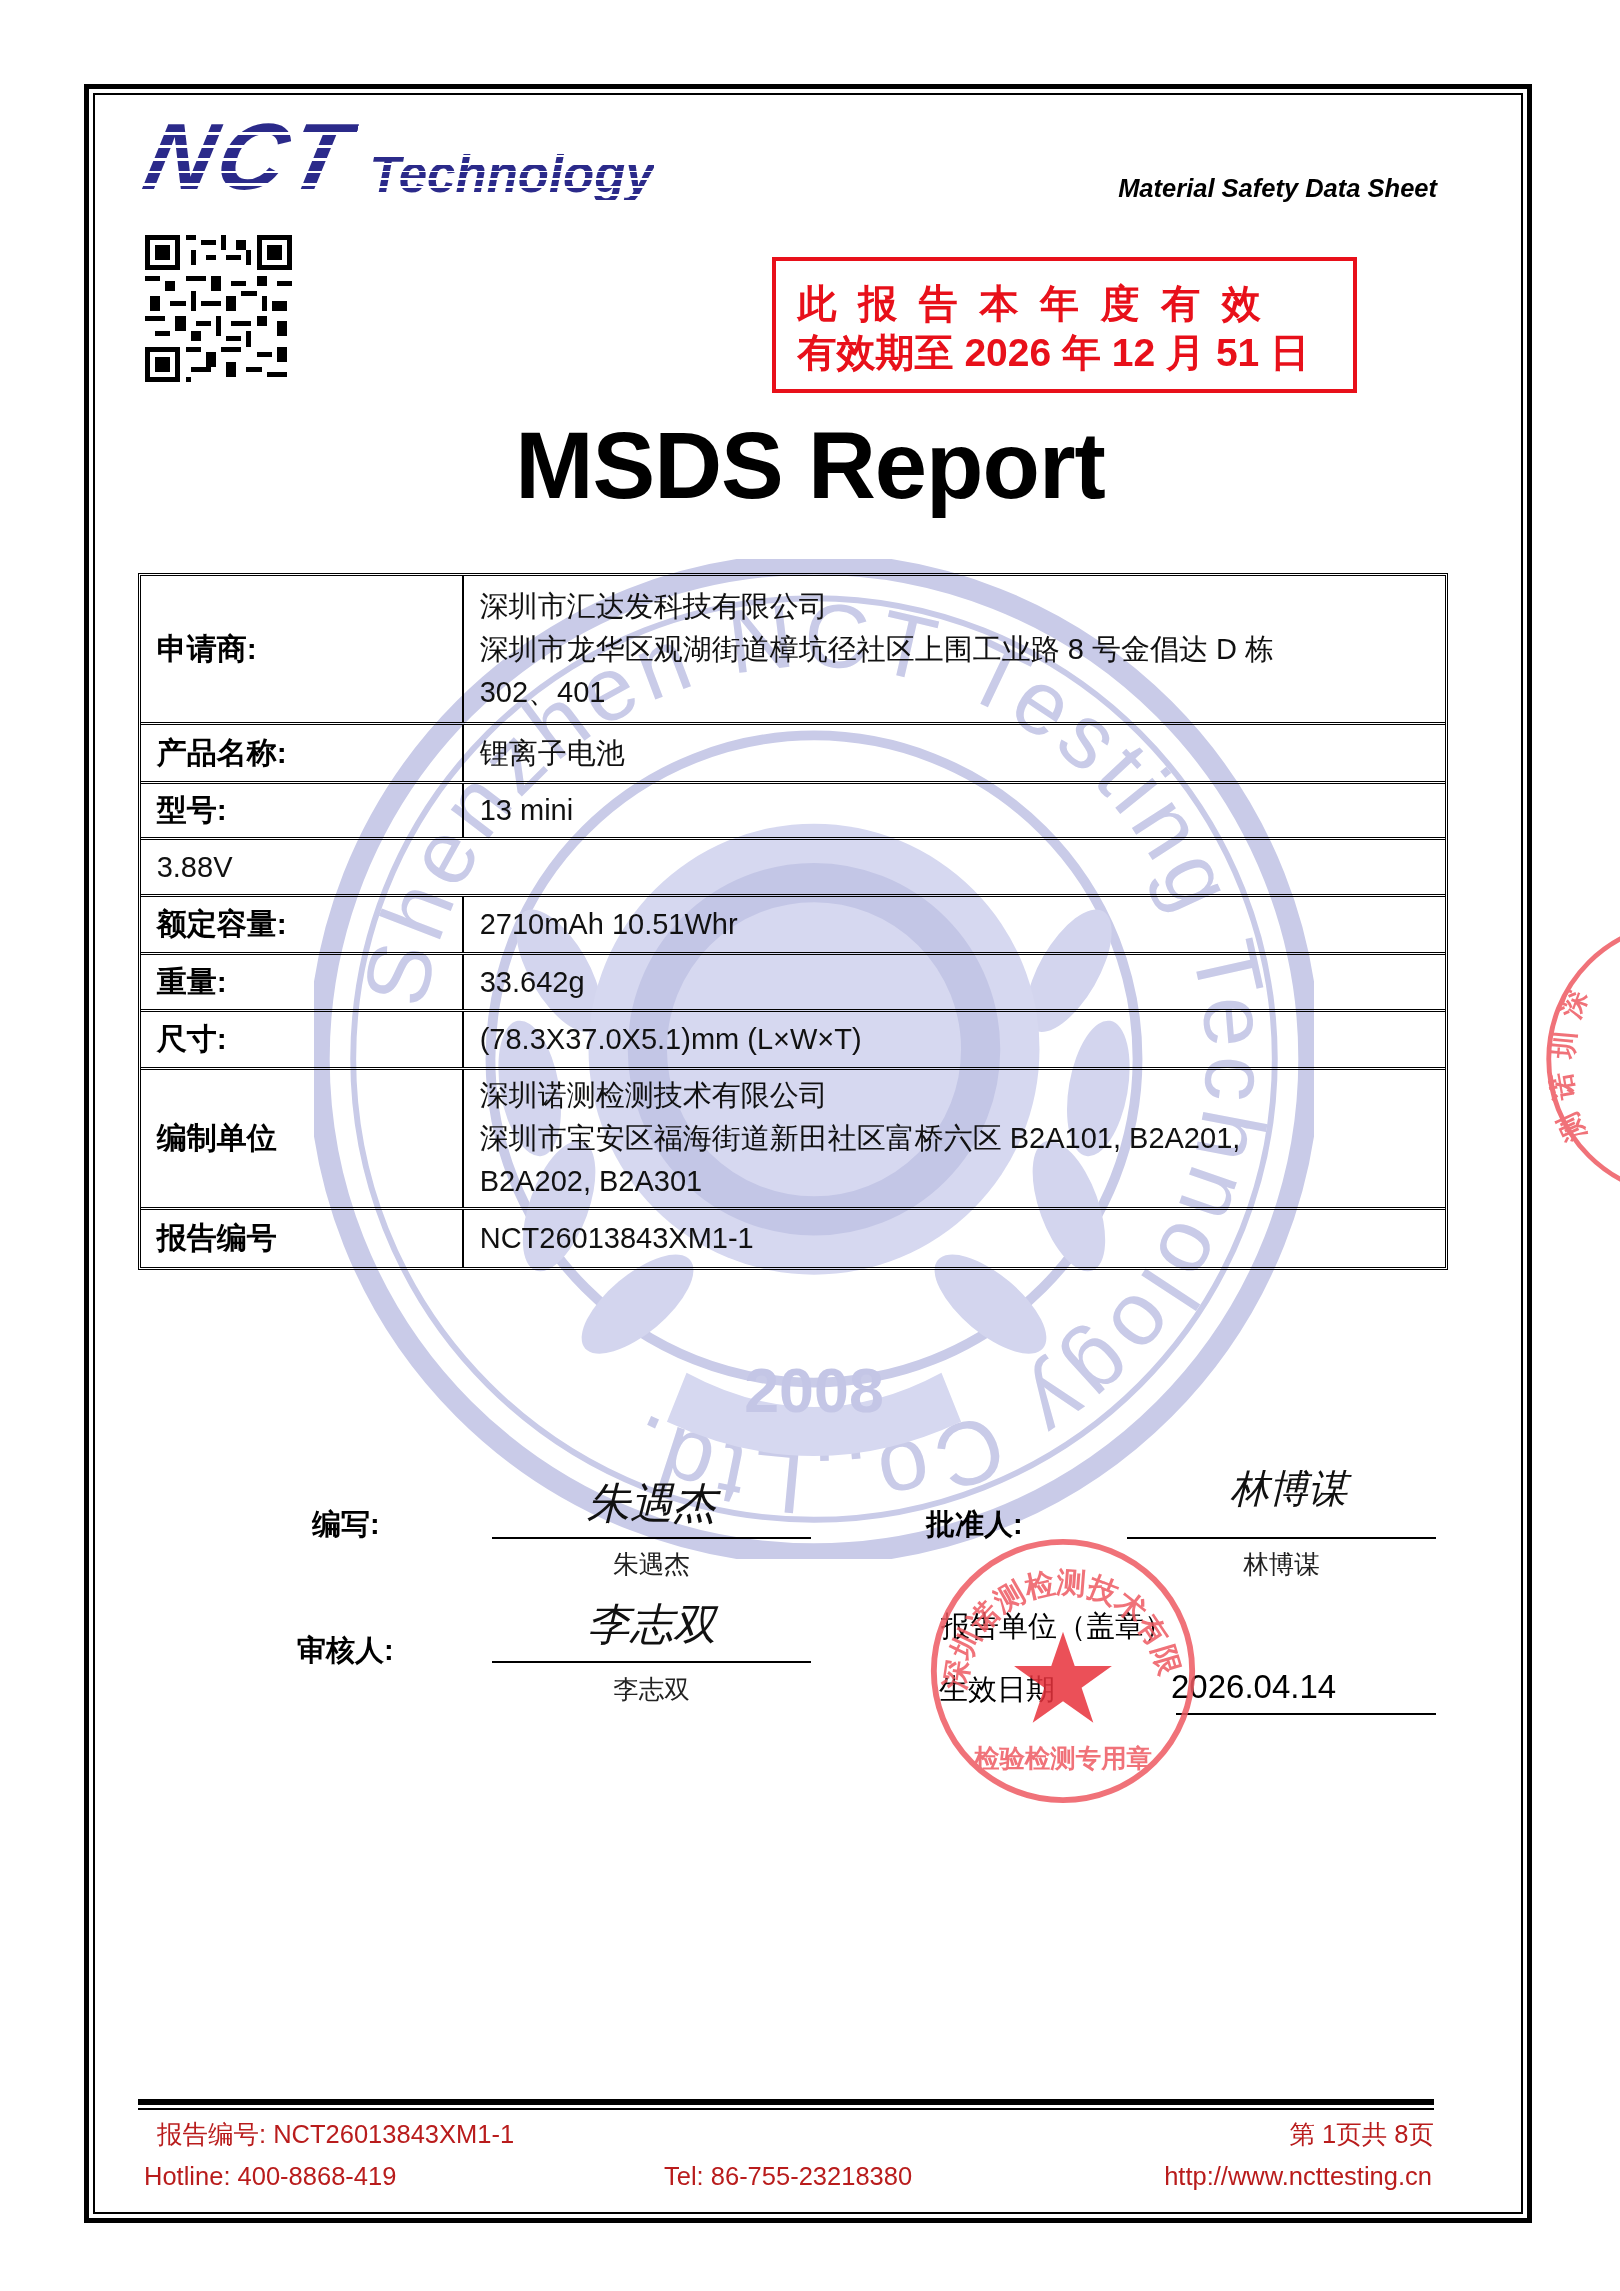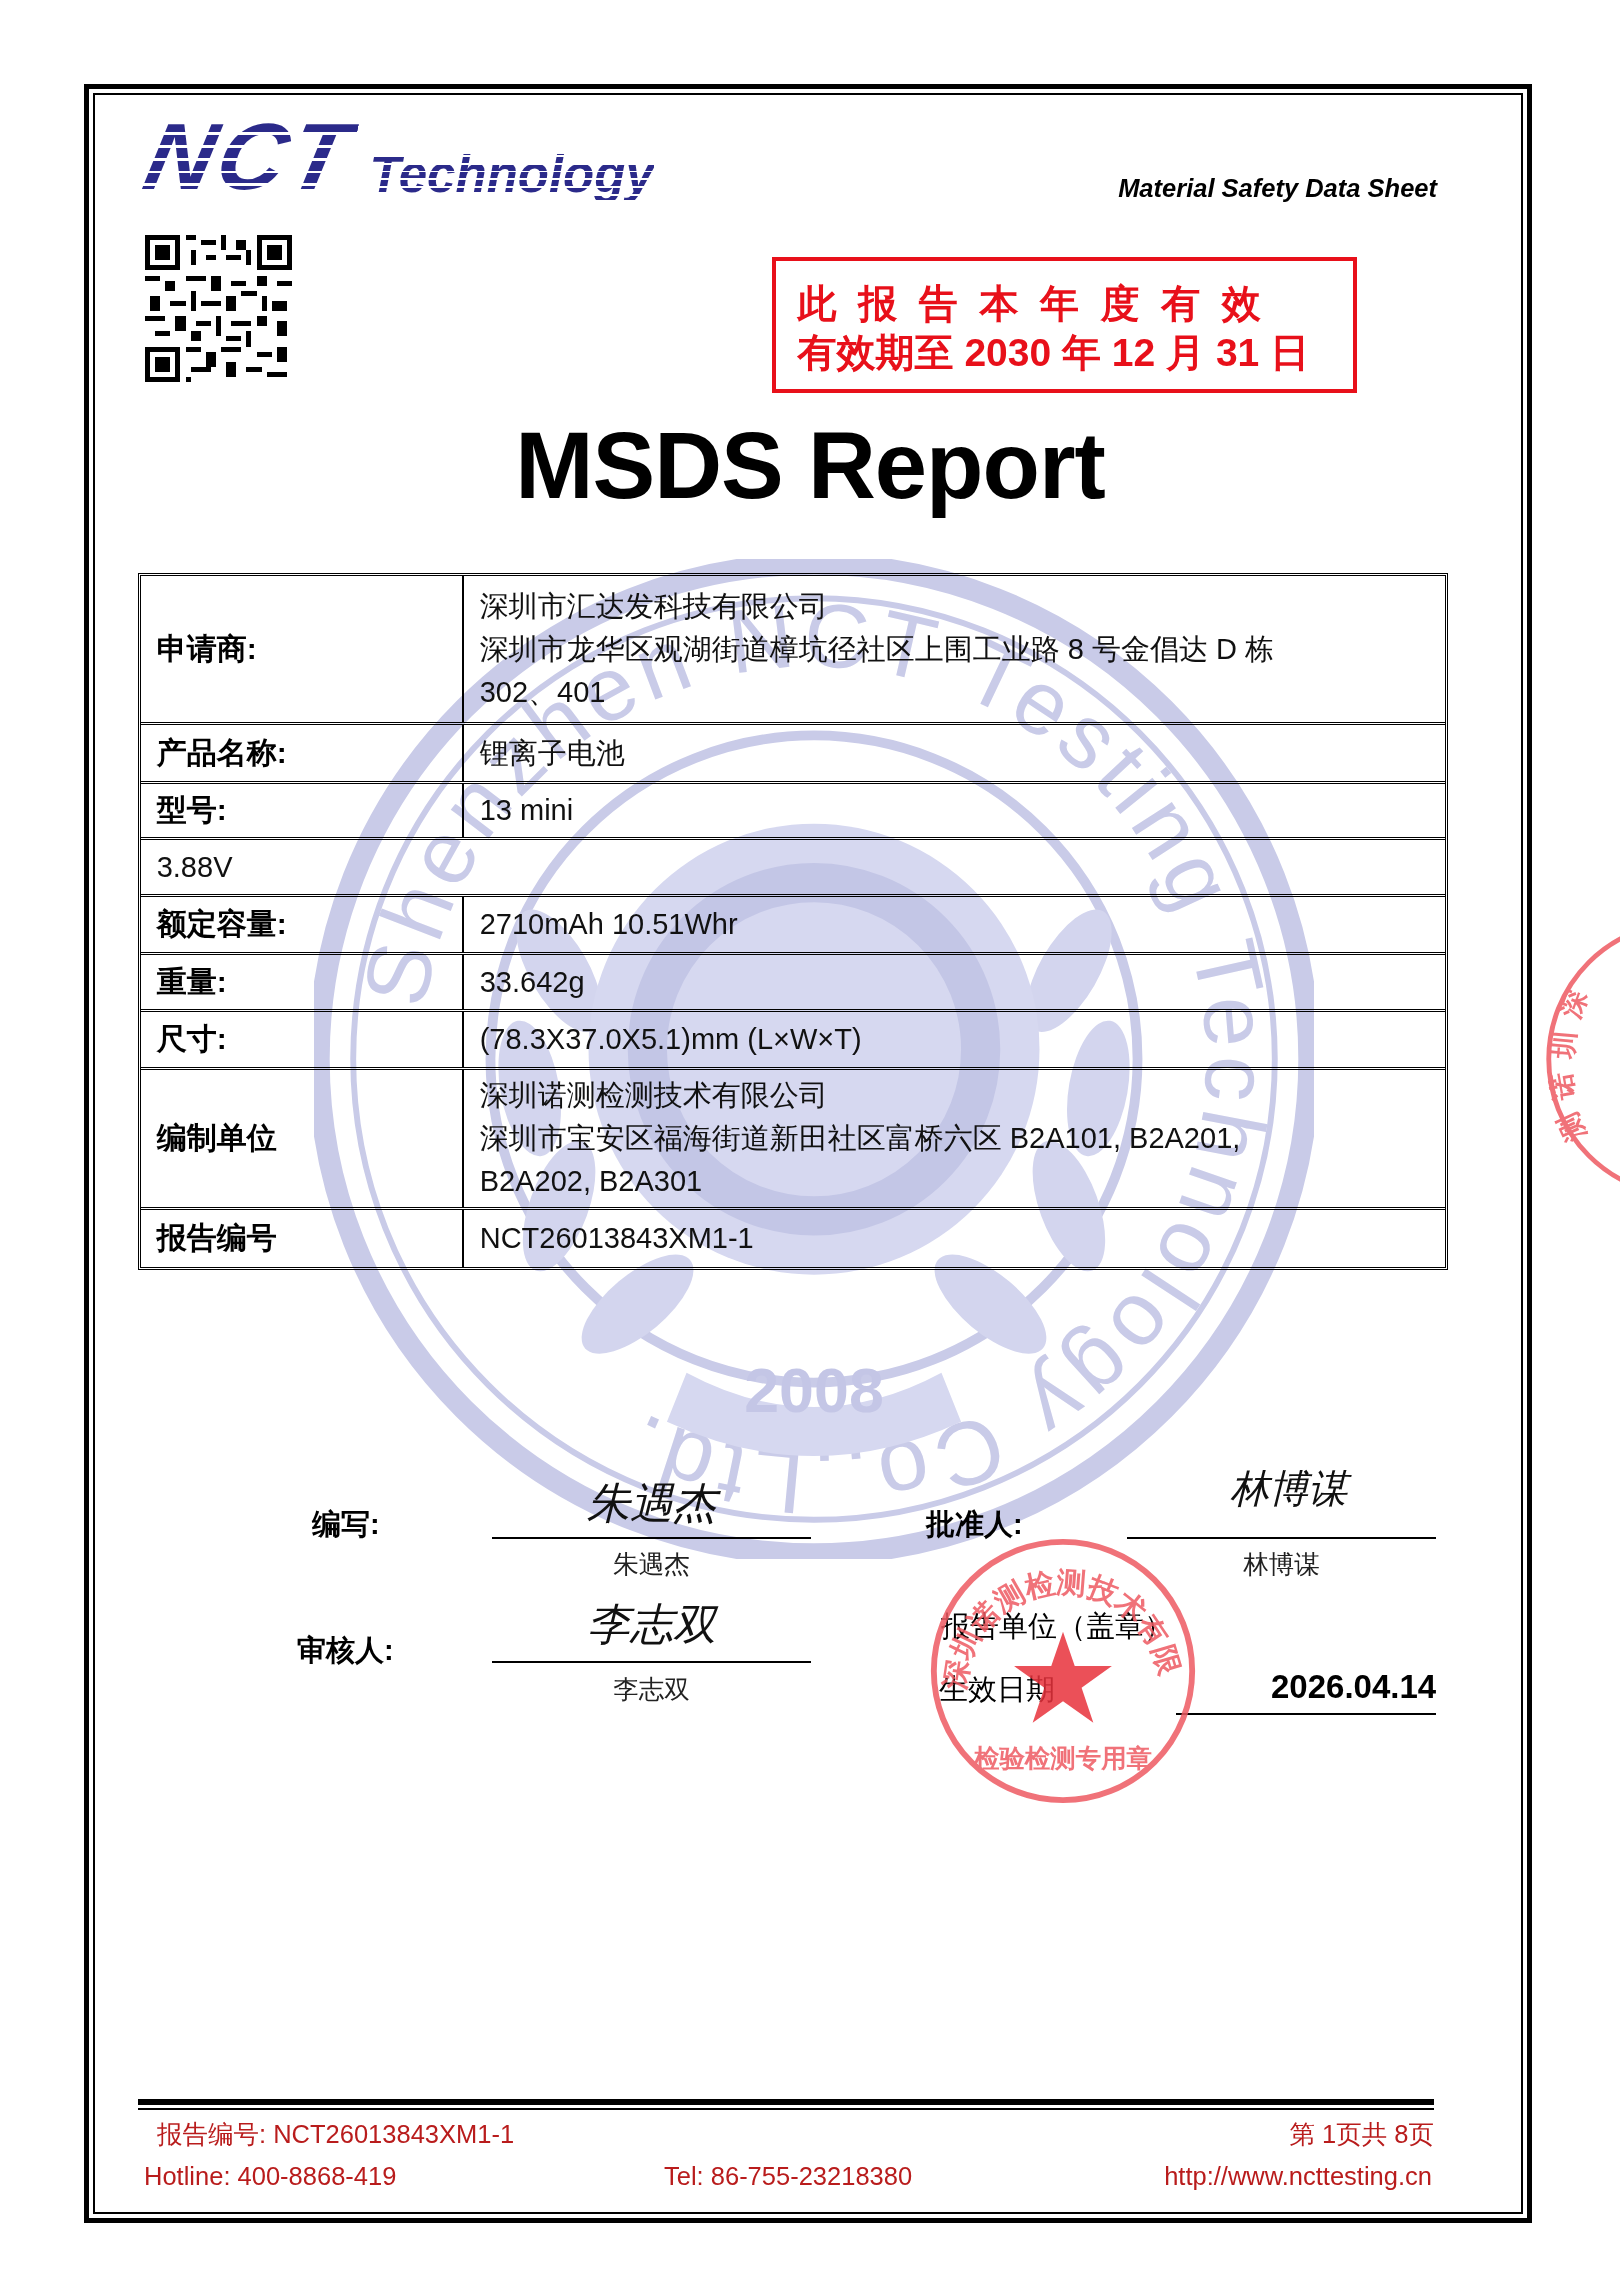--- a/index.html
+++ b/index.html
@@ -186,21 +186,21 @@
       <rect x="9" y="26" width="4" height="1"></rect>
     <rect x="16" y="25" width="2" height="3"></rect>
       <rect x="20" y="26" width="3" height="1"></rect>
       <rect x="24" y="27" width="4" height="1"></rect>
       <rect x="8" y="28" width="1" height="1"></rect>
   </g>
 </svg>
 
 <div class="abs validity">
   <div class="l1">此报告本年度有效</div>
-  <div class="l2">有效期至 2030 年 12 月 31 日</div>
+  <div class="l2">有效期至 2026 年 12 月 51 日</div>
 </div>
 
 <div class="abs title">MSDS Report</div>
 
 <div class="abs info">
   <div class="info-row" style="height:149px">
     <div class="info-label">申请商:</div>
     <div class="info-value">
       <div>深圳市汇达发科技有限公司</div>
       <div>深圳市龙华区观湖街道樟坑径社区上围工业路 8 号金倡达 D 栋</div>
@@ -268,21 +268,21 @@
 <div class="abs sig-line" style="left:492px; top:1661px; width:319px;"></div>
 <div class="abs sig-name" style="left:492px; top:1672px; width:319px;">李志双</div>
 
 <div class="abs sig-label" style="left:926px; top:1505px;">批准人:</div>
 <div class="abs sig-scrawl" style="left:1127px; top:1462px; width:323px; font-size:39px;">林博谋</div>
 <div class="abs sig-line" style="left:1127px; top:1537px; width:309px;"></div>
 <div class="abs sig-name" style="left:1127px; top:1547px; width:309px;">林博谋</div>
 
 <div class="abs plain" style="left:941px; top:1607px;">报告单位（盖章）</div>
 <div class="abs plain" style="left:939px; top:1670px;">生效日期</div>
-<div class="abs date-val" style="left:1271px; top:1668px;font-weight:bold;">2026.04.14</div>
+<div class="abs date-val" style="left:1171px; top:1668px;">2026.04.14</div>
 <div class="abs sig-line" style="left:1176px; top:1713px; width:260px;"></div>
 
 <svg class="abs seal" style="left:926px; top:1534px; width:274px; height:274px; opacity:0.85;" viewBox="0 0 280 280">
   <defs>
     <path id="sealTop" d="M 40 160 A 100 100 0 1 1 240 160"></path>
   </defs>
   <circle cx="140" cy="140" r="132" fill="none" stroke="#ee5a62" stroke-width="6"></circle>
   <text font-family="DejaVu Sans, sans-serif" font-size="30" font-weight="bold" fill="#ee5a62">
     <textPath href="#sealTop" startOffset="0%">深圳诺测检测技术有限公司</textPath>
   </text>

